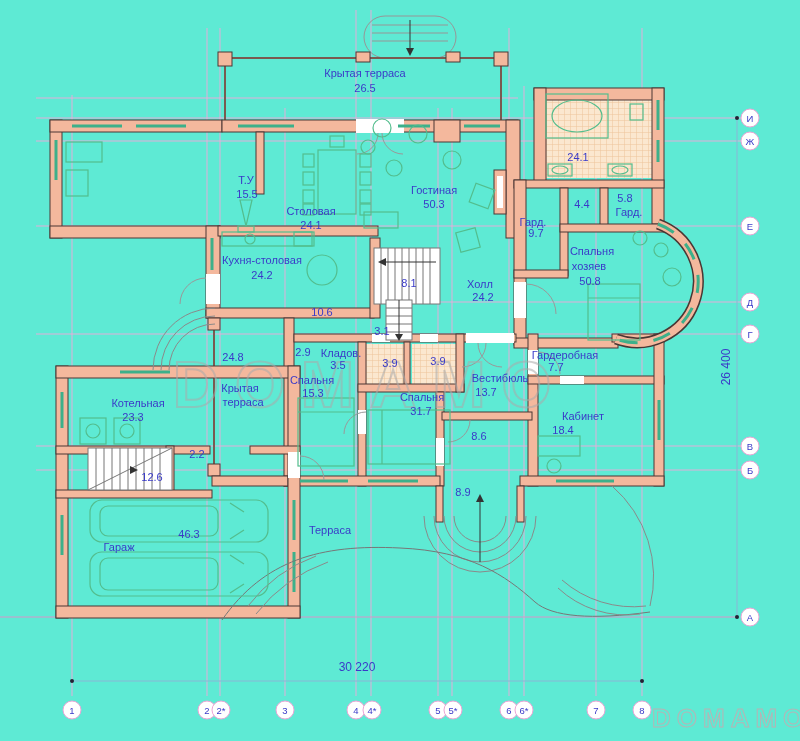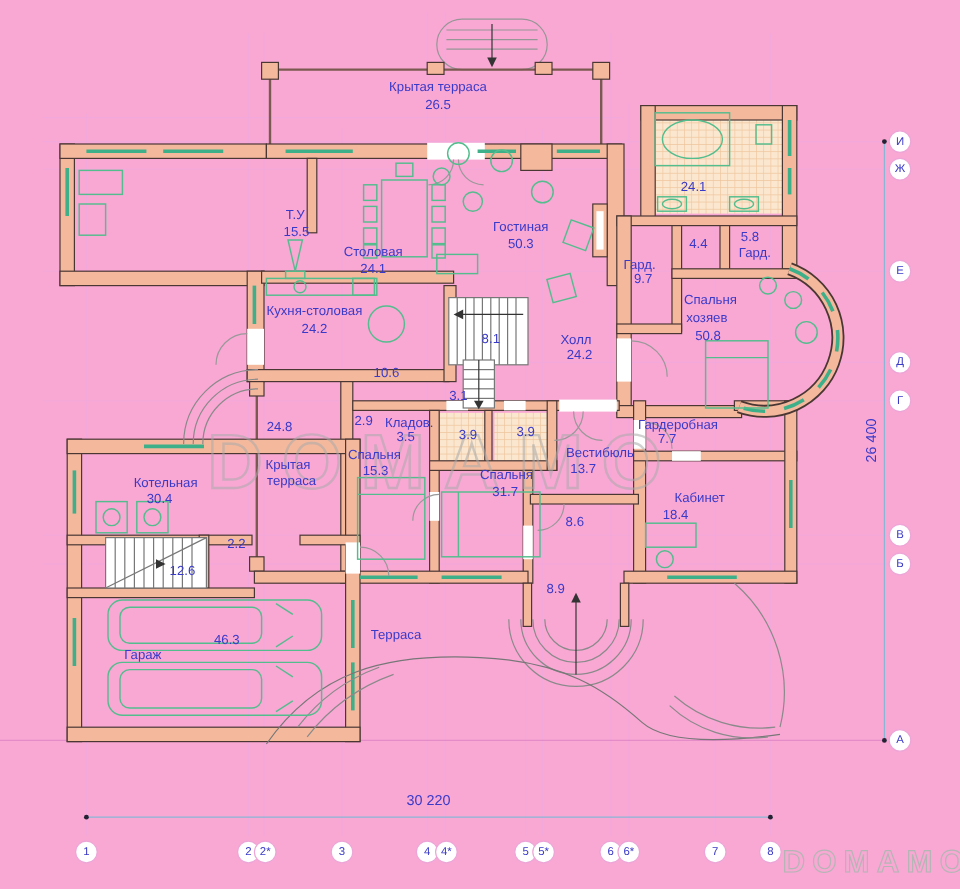--- a/index.html
+++ b/index.html
@@ -1,16 +1,16 @@
 <!DOCTYPE html>
 <html><head>
 <meta charset="utf-8">
 <style>
   html,body{margin:0;padding:0;background:#fff;}
-  .stage{position:relative;width:800px;height:741px;background:#f9a8d4;overflow:hidden;
+  .stage{position:relative;width:800px;height:741px;background:#5eead4;overflow:hidden;
          font-family:"Liberation Sans",sans-serif;}
   svg{position:absolute;left:0;top:0;}
   .lbl{position:absolute;transform:translate(-50%,-50%);font-size:11px;line-height:1;
        color:#3a3ac8;white-space:nowrap;z-index:5;}
   .area{}
   .dim{position:absolute;transform:translate(-50%,-50%);font-size:12px;color:#3a3ac8;z-index:5;}
   .dim-v{transform:translate(-50%,-50%) rotate(-90deg);}
   .bubble{position:absolute;width:17px;height:17px;border:1px solid #eda4d6;border-radius:50%;
           background:#fff;color:#3a3ac8;font-size:9.5px;display:flex;align-items:center;
           justify-content:center;transform:translate(-50%,-50%);z-index:6;}
@@ -356,21 +356,21 @@
 <div class="lbl area" style="left:338px;top:365px">3.5</div>
 <div class="lbl" style="left:312px;top:380px">Спальня</div>
 <div class="lbl area" style="left:313px;top:393px">15.3</div>
 <div class="lbl area" style="left:390px;top:363px">3.9</div>
 <div class="lbl area" style="left:438px;top:361px">3.9</div>
 <div class="lbl" style="left:500px;top:378px">Вестибюль</div>
 <div class="lbl area" style="left:486px;top:392px">13.7</div>
 <div class="lbl" style="left:565px;top:355px">Гардеробная</div>
 <div class="lbl area" style="left:556px;top:367px">7.7</div>
 <div class="lbl" style="left:138px;top:403px">Котельная</div>
-<div class="lbl area" style="left:133px;top:417px">30.4</div>
+<div class="lbl area" style="left:133px;top:417px">23.3</div>
 <div class="lbl" style="left:422px;top:397px">Спальня</div>
 <div class="lbl area" style="left:421px;top:411px">31.7</div>
 <div class="lbl" style="left:583px;top:416px">Кабинет</div>
 <div class="lbl area" style="left:563px;top:430px">18.4</div>
 <div class="lbl area" style="left:197px;top:454px">2.2</div>
 <div class="lbl area" style="left:479px;top:436px">8.6</div>
 <div class="lbl area" style="left:152px;top:477px">12.6</div>
 <div class="lbl area" style="left:463px;top:492px">8.9</div>
 <div class="lbl" style="left:119px;top:547px">Гараж</div>
 <div class="lbl area" style="left:189px;top:534px">46.3</div>

